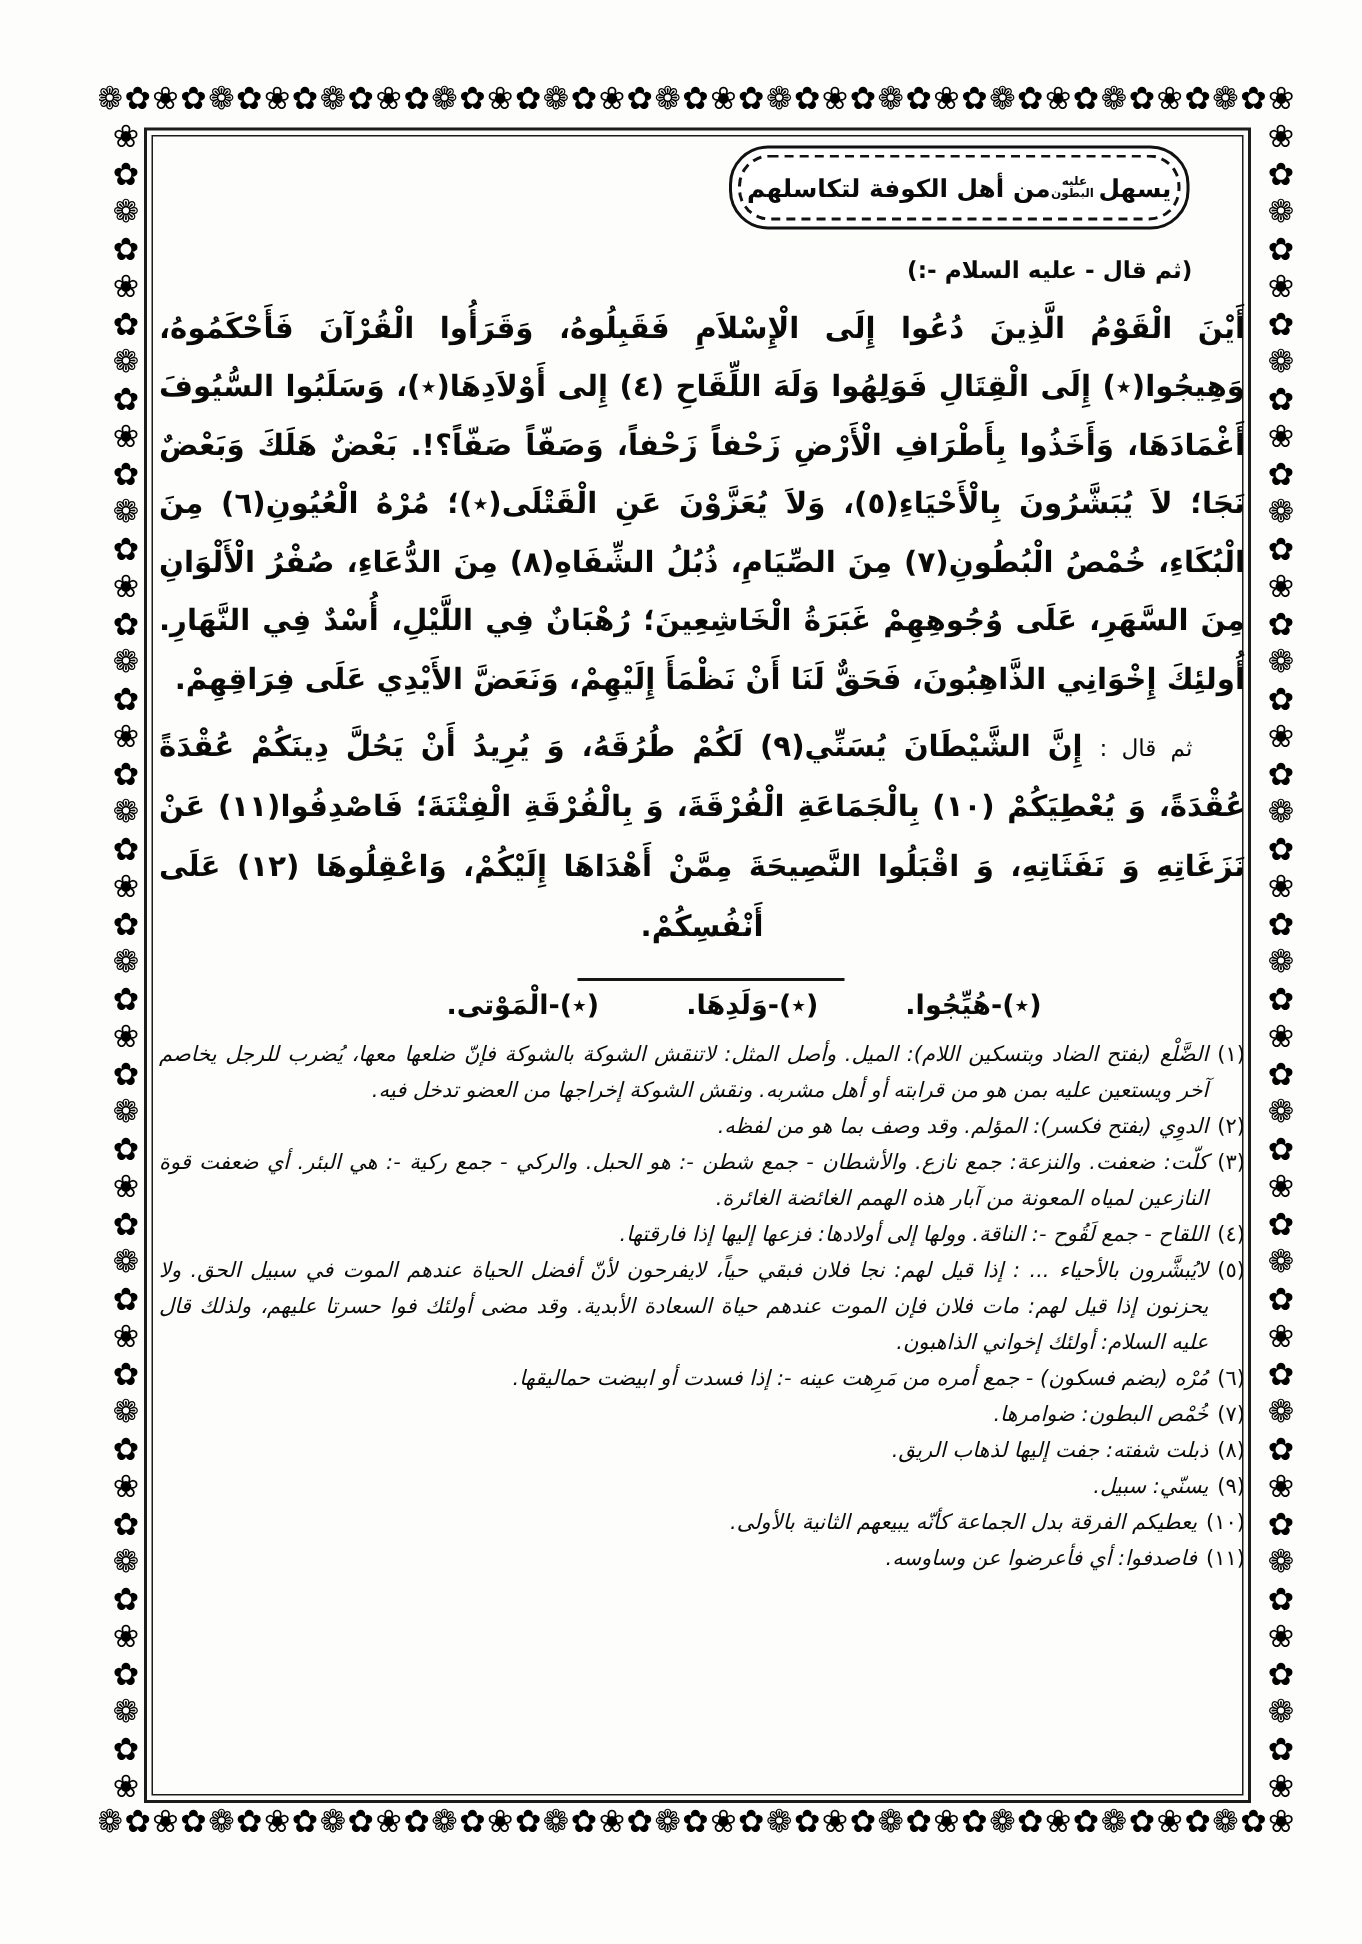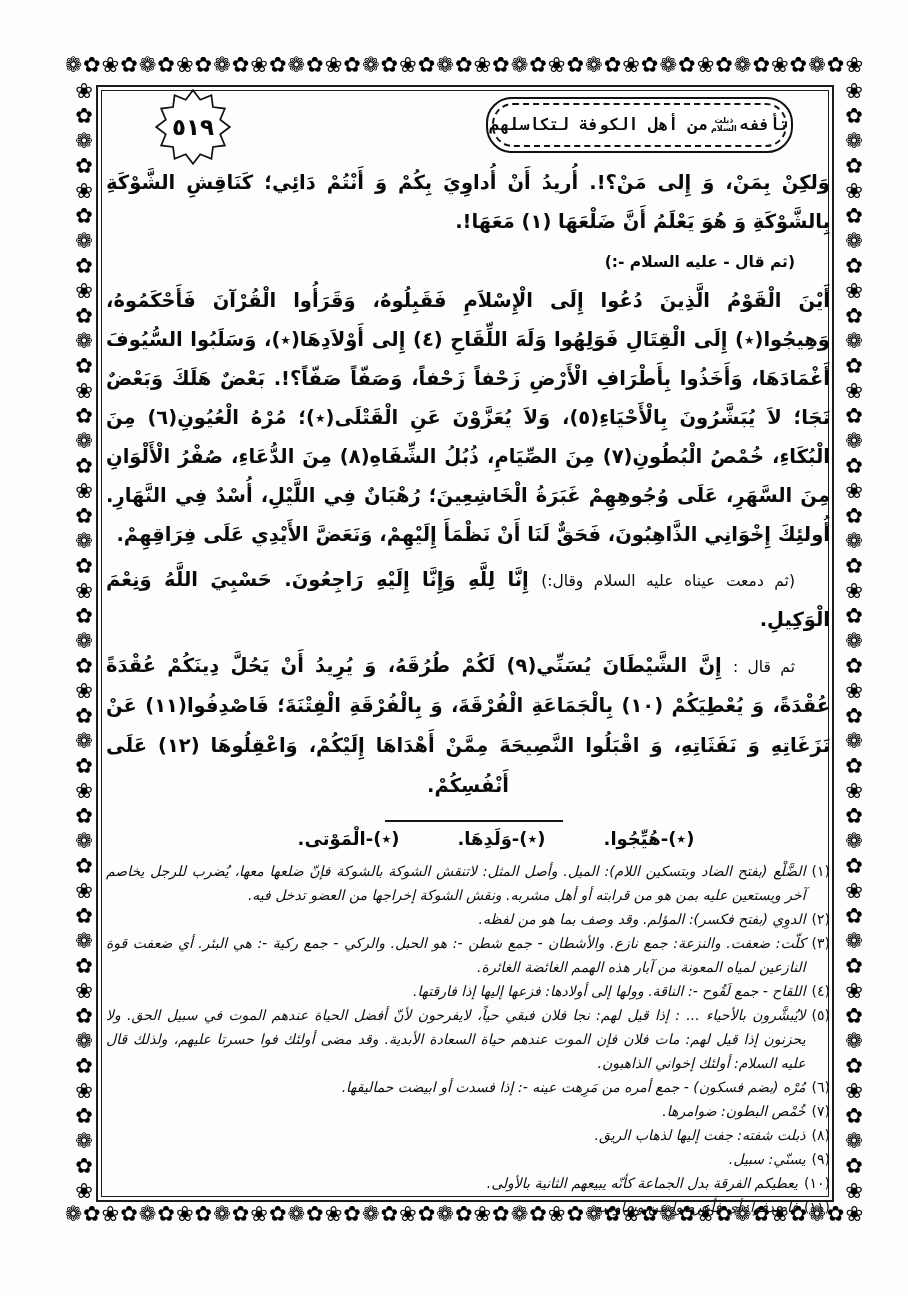--- a/index.html
+++ b/index.html
@@ -20,21 +20,21 @@
   
   .pagenum-badge{position:absolute;left:154px;top:88px;width:78px;height:78px;}
   .pagenum-badge svg{position:absolute;inset:0;}
   .pagenum{position:absolute;inset:0;display:flex;align-items:center;justify-content:center;
            font-size:23px;font-weight:bold;direction:rtl;}
   
   .title-box{position:absolute;left:486px;top:97px;width:303px;height:52px;
              border:2px solid #111;border-radius:26px;background:#fff;}
   .title-box-dash{position:absolute;inset:4px;border:2px dashed #111;border-radius:21px;
              display:flex;align-items:center;justify-content:center;gap:3px;direction:rtl;}
-  .title-text{font-size:16.5px;font-weight:bold;white-space:nowrap;font-family:Liberation Mono, monospace;}
+  .title-text{font-size:16.5px;font-weight:bold;white-space:nowrap;}
   .honorific{font-size:8px;font-weight:bold;line-height:8px;width:26px;text-align:center;display:inline-block;}
   
   .content{position:absolute;left:106px;top:163px;width:724px;direction:rtl;}
   .bodytext{font-size:19.5px;font-weight:bold;line-height:39px;text-align:justify;margin:0 0 6px 0;}
   .indent{text-indent:35px;}
   .center-last{text-align-last:center;}
   .aside{font-size:15.5px;font-weight:bold;line-height:30px;margin:2px 0 4px 0;}
   .aside.inline{display:inline;font-size:15.5px;font-weight:normal;}
   .mixline{font-size:19.5px;font-weight:bold;line-height:40px;text-align:justify;margin:4px 0 6px 0;}
   
@@ -54,40 +54,32 @@
 
   <div class="frame">
     <div class="strip h top">❀✿❁✿❀✿❁✿❀✿❁✿❀✿❁✿❀✿❁✿❀✿❁✿❀✿❁✿❀✿❁✿❀✿❁✿❀✿❁✿❀✿❁✿❀✿❁✿❀✿❁✿</div>
     <div class="strip h bottom">❀✿❁✿❀✿❁✿❀✿❁✿❀✿❁✿❀✿❁✿❀✿❁✿❀✿❁✿❀✿❁✿❀✿❁✿❀✿❁✿❀✿❁✿❀✿❁✿❀✿❁✿</div>
     <div class="strip v left">❀✿❁✿❀✿❁✿❀✿❁✿❀✿❁✿❀✿❁✿❀✿❁✿❀✿❁✿❀✿❁✿❀✿❁✿❀✿❁✿❀✿❁✿❀✿❁✿❀✿❁✿❀✿❁✿❀✿❁✿❀✿❁✿❀✿❁✿❀✿❁✿</div>
     <div class="strip v right">❀✿❁✿❀✿❁✿❀✿❁✿❀✿❁✿❀✿❁✿❀✿❁✿❀✿❁✿❀✿❁✿❀✿❁✿❀✿❁✿❀✿❁✿❀✿❁✿❀✿❁✿❀✿❁✿❀✿❁✿❀✿❁✿❀✿❁✿❀✿❁✿</div>
     <div class="inner-frame"></div>
     <div class="inner-frame2"></div>
   </div>
 
-  <div class="pagenum-badge">
-    <svg viewBox="0 0 72 72" width="78" height="78">
-      <polygon fill="#ffffff" stroke="#111111" stroke-width="1.6" points="70,36 61.1,42.7 65.4,53 54.4,54.4 53,65.4 42.7,61.1 36,70 29.3,61.1 19,65.4 17.6,54.4 6.6,53 10.9,42.7 2,36 10.9,29.3 6.6,19 17.6,17.6 19,6.6 29.3,10.9 36,2 42.7,10.9 53,6.6 54.4,17.6 65.4,19 61.1,29.3"></polygon>
-    </svg>
-    <span class="pagenum">٥١٩</span>
-  </div>
 
   <div class="title-box">
     <div class="title-box-dash">
-      <span class="title-text">تأففه</span>
-      <span class="honorific">ذبلت السلام</span>
+      <span class="title-text">يسهل</span>
+      <span class="honorific">عليه البطون</span>
       <span class="title-text">من أهل الكوفة لتكاسلهم</span>
     </div>
   </div>
 
   <div class="content">
-    <p class="bodytext">وَلكِنْ بِمَنْ، وَ إِلى مَنْ؟!. أُريدُ أَنْ أُداوِيَ بِكُمْ وَ أَنْتُمْ دَائِي؛ كَنَاقِشِ الشَّوْكَةِ بِالشَّوْكَةِ وَ هُوَ يَعْلَمُ أَنَّ ضَلْعَهَا (١) مَعَهَا!.</p>
     <p class="aside indent">(ثم قال - عليه السلام -:)</p>
     <p class="bodytext">أَيْنَ الْقَوْمُ الَّذِينَ دُعُوا إِلَى الْإِسْلاَمِ فَقَبِلُوهُ، وَقَرَأُوا الْقُرْآنَ فَأَحْكَمُوهُ، وَهِيجُوا(٭) إِلَى الْقِتَالِ فَوَلِهُوا وَلَهَ اللِّقَاحِ (٤) إِلى أَوْلاَدِهَا(٭)، وَسَلَبُوا السُّيُوفَ أَغْمَادَهَا، وَأَخَذُوا بِأَطْرَافِ الْأَرْضِ زَحْفاً زَحْفاً، وَصَفّاً صَفّاً؟!. بَعْضٌ هَلَكَ وَبَعْضٌ نَجَا؛ لاَ يُبَشَّرُونَ بِالْأَحْيَاءِ(٥)، وَلاَ يُعَزَّوْنَ عَنِ الْقَتْلَى(٭)؛ مُرْهُ الْعُيُونِ(٦) مِنَ الْبُكَاءِ، خُمْصُ الْبُطُونِ(٧) مِنَ الصِّيَامِ، ذُبُلُ الشِّفَاهِ(٨) مِنَ الدُّعَاءِ، صُفْرُ الْأَلْوَانِ مِنَ السَّهَرِ، عَلَى وُجُوهِهِمْ غَبَرَةُ الْخَاشِعِينَ؛ رُهْبَانٌ فِي اللَّيْلِ، أُسْدٌ فِي النَّهَارِ. أُولئِكَ إِخْوَانِي الذَّاهِبُونَ، فَحَقٌّ لَنَا أَنْ نَظْمَأَ إِلَيْهِمْ، وَنَعَضَّ الأَيْدِي عَلَى فِرَاقِهِمْ.</p>
-    <p class="mixline indent"><span class="aside inline">(ثم دمعت عيناه عليه السلام وقال:)</span> <span>إِنَّا لِلَّهِ وَإِنَّا إِلَيْهِ رَاجِعُونَ. حَسْبِيَ اللَّهُ وَنِعْمَ الْوَكِيلِ.</span></p>
     <p class="mixline indent center-last"><span class="aside inline">ثم قال :</span> <span>إِنَّ الشَّيْطَانَ يُسَنِّي(٩) لَكُمْ طُرُقَهُ، وَ يُرِيدُ أَنْ يَحُلَّ دِينَكُمْ عُقْدَةً عُقْدَةً، وَ يُعْطِيَكُمْ (١٠) بِالْجَمَاعَةِ الْفُرْقَةَ، وَ بِالْفُرْقَةِ الْفِتْنَةَ؛ فَاصْدِفُوا(١١) عَنْ نَزَغَاتِهِ وَ نَفَثَاتِهِ، وَ اقْبَلُوا النَّصِيحَةَ مِمَّنْ أَهْدَاهَا إِلَيْكُمْ، وَاعْقِلُوهَا (١٢) عَلَى أَنْفُسِكُمْ.</span></p>
 
     <div class="divider"></div>
 
     <div class="variants">
       <span>(٭)-هُيِّجُوا.</span>
       <span>(٭)-وَلَدِهَا.</span>
       <span>(٭)-الْمَوْتى.</span>
     </div>
 

